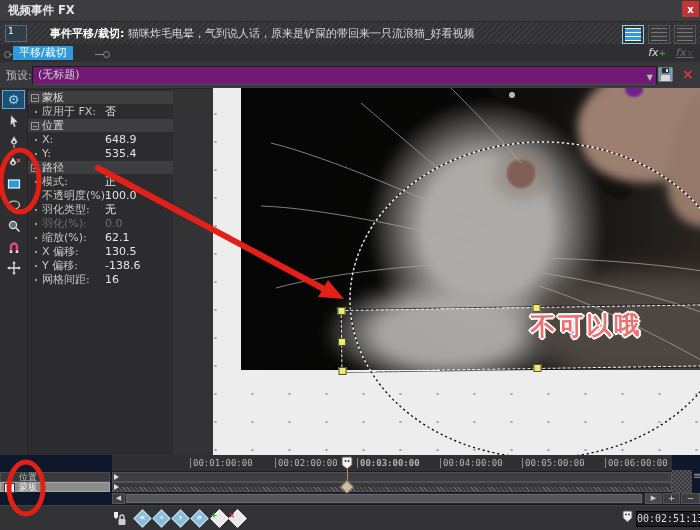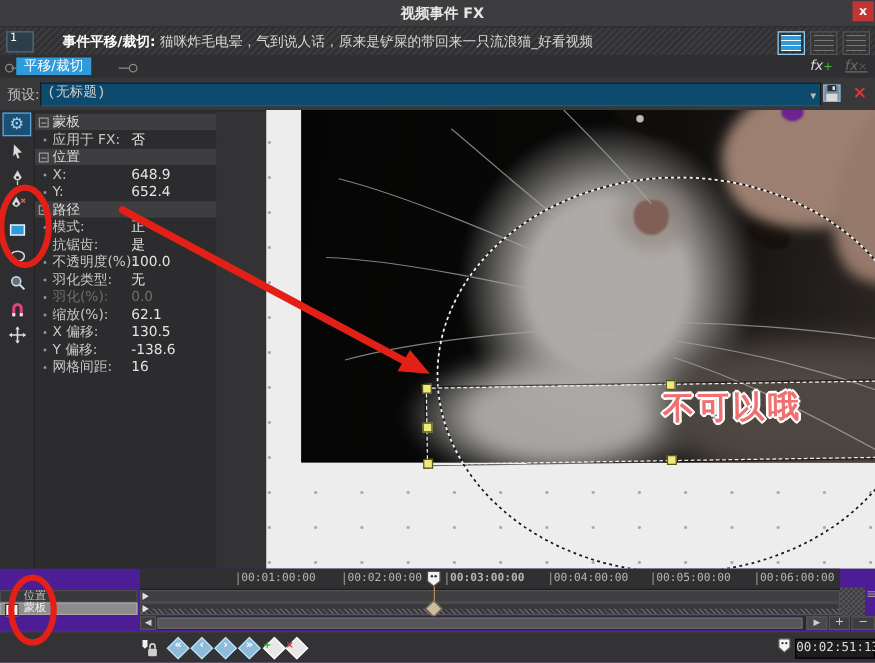--- a/index.html
+++ b/index.html
@@ -5,21 +5,21 @@
   html,body{margin:0;padding:0;}
   body{
     width:700px;height:530px;position:relative;overflow:hidden;
     background:#333336;color:#cccccc;
     font-family:"DejaVu Sans","Liberation Sans",sans-serif;
     font-size:11px; user-select:none;
   }
 
   
   .titlebar{position:absolute;left:0;top:0;width:700px;height:21px;background:#3d3d40;
-    border-bottom:1px solid #2a2a2c;display:flex;align-items:center;justify-content:center;}
+    border-bottom:1px solid #2a2a2c;display:flex;align-items:center;}
   .titlebar .t{margin-left:8px;font-weight:bold;color:#e6e6e6;font-size:11.5px;}
   .win-close{position:absolute;right:1px;top:1px;width:17px;height:16px;background:#c23535;
     color:#fff;font-size:10px;font-weight:bold;display:flex;align-items:center;justify-content:center;}
 
   
   .eventbar{position:absolute;left:0;top:22px;width:700px;height:22px;
     background:repeating-linear-gradient(135deg,#3b3b3d 0 2px,#313133 2px 4px);
     display:flex;align-items:center;border-bottom:1px solid #2a2a2c;}
   .evnum{margin-left:5px;width:18px;height:15px;background:#2c3e4a;border:1px solid #5a6b75;
     color:#fff;font-size:9px;display:flex;align-items:flex-start;justify-content:flex-start;padding:0 0 0 2px;}
@@ -40,22 +40,22 @@
   .fxtab{position:absolute;left:13px;top:2px;height:14px;line-height:14px;padding:0 6px;
     background:#2f9bdb;color:#fff;font-size:11px;}
   .fxbtns{position:absolute;right:6px;top:2px;display:flex;gap:10px;font-style:italic;font-size:11px;}
   .fxadd{color:#d8d8d8;} .fxadd i{font-style:normal;color:#3fbf3f;font-size:9px;}
   .fxdel{color:#6c6c6c;text-decoration:underline;} .fxdel i{font-style:normal;color:#555;font-size:9px;}
 
   
   .presetrow{position:absolute;left:0;top:62px;width:700px;height:26px;background:#38383a;
     border-bottom:1px solid #262628;}
   .preset-label{position:absolute;left:6px;top:6px;color:#bdbdbd;}
-  .preset-combo{position:absolute;left:32px;top:4px;width:618px;height:17px;background:#0c4a6e;
-    border:1px solid #1a1a1a;border-bottom-color:#4a4a4a;color:#cfcfcf;line-height:16px;padding-left:5px;font-family:Liberation Mono, monospace;}
+  .preset-combo{position:absolute;left:32px;top:4px;width:618px;height:17px;background:#701a75;
+    border:1px solid #1a1a1a;border-bottom-color:#4a4a4a;color:#cfcfcf;line-height:16px;padding-left:5px;}
   .combo-arrow{position:absolute;right:3px;top:3px;font-size:8px;color:#bbb;}
   .preset-save{position:absolute;left:658px;top:5px;width:15px;height:15px;}
   .preset-del{position:absolute;left:682px;top:4px;color:#d23c34;font-size:14px;font-weight:bold;line-height:16px;}
 
   
   .tools{position:absolute;left:0;top:88px;width:27px;height:367px;background:#2e2e30;border-right:1px solid #242426;}
   .tool{width:21px;height:17px;margin:2px auto 0;display:flex;align-items:center;justify-content:center;border:1px solid transparent;}
   .tool.sel{border-color:#5aa7dd;background:#1c4f73;}
   .tool svg{display:block;}
 
@@ -104,21 +104,21 @@
     border:1px dashed #f0f0f0;box-shadow:0 0 0 1px rgba(0,0,0,0.55);transform:rotate(-0.9deg);}
   .h{position:absolute;width:6px;height:6px;background:#efe97c;border:1px solid #55551e;}
   .h.tl{left:-4px;top:-4px;} .h.tm{left:calc(50% - 3px);top:-4px;} .h.tr{right:-4px;top:-4px;}
   .h.ml{left:-4px;top:calc(50% - 3px);} .h.mr{right:-4px;top:calc(50% - 3px);}
   .h.bl{left:-4px;bottom:-4px;} .h.bm{left:calc(50% - 3px);bottom:-4px;} .h.br{right:-4px;bottom:-4px;}
   .ov-text{position:absolute;left:63%;top:2px;transform:translateX(-50%);
     font-size:25px;font-weight:bold;letter-spacing:3px;color:#ee7070;white-space:nowrap;
     text-shadow:-2px 0 0 #fff,2px 0 0 #fff,0 -2px 0 #fff,0 2px 0 #fff,-1px -1px 0 #fff,1px -1px 0 #fff,-1px 1px 0 #fff,1px 1px 0 #fff;}
 
   
-  .timeline{position:absolute;left:0;top:455px;width:700px;height:75px;background:#4c1d95;}
+  .timeline{position:absolute;left:0;top:455px;width:700px;height:75px;background:#0f172a;}
   .ruler{position:absolute;left:112px;top:0;width:560px;height:16px;background:#303032;border-bottom:1px solid #1e1e1e;}
   .rlabel{position:absolute;top:3px;color:#b4b4b4;font-size:9px;font-family:"DejaVu Sans Mono","Liberation Mono",monospace;
     border-left:1px solid #8a8a8a;padding-left:2px;line-height:10px;}
   .lane{position:absolute;left:112px;width:560px;height:10px;background:#3f3f41;border:1px solid #525254;box-sizing:border-box;}
   .lane .tri{position:absolute;left:1px;top:1px;width:0;height:0;border-left:5px solid #e0e0e0;border-top:3px solid transparent;border-bottom:3px solid transparent;}
   .lane.hatch::after{content:"";position:absolute;left:0;right:0;top:4px;bottom:0;
     background:repeating-linear-gradient(45deg,rgba(255,255,255,.22) 0 1px,transparent 1px 3px);}
   .beyond{position:absolute;left:672px;top:15px;width:20px;height:23px;background-color:#56565a;
     background-image:linear-gradient(45deg,#39393c 25%,transparent 25% 75%,#39393c 75%),
       linear-gradient(45deg,#39393c 25%,transparent 25% 75%,#39393c 75%);
@@ -269,30 +269,26 @@
     <span>应用于 FX:</span>
     <span class="pval">否</span>
   </div>
   <div class="phead"><span>位置</span></div>
   <div class="prow">
     <span>X:</span>
     <span class="pval">648.9</span>
   </div>
   <div class="prow">
     <span>Y:</span>
-    <span class="pval">652.4</span>
+    <span class="pval">535.4</span>
   </div>
   <div class="phead"><span>路径</span></div>
   <div class="prow">
     <span>模式:</span>
     <span class="pval">正</span>
-  </div>
-  <div class="prow">
-    <span>抗锯齿:</span>
-    <span class="pval">是</span>
   </div>
   <div class="prow">
     <span>不透明度(%):</span>
     <span class="pval">100.0</span>
   </div>
   <div class="prow">
     <span>羽化类型:</span>
     <span class="pval">无</span>
   </div>
   <div class="prow dis">

